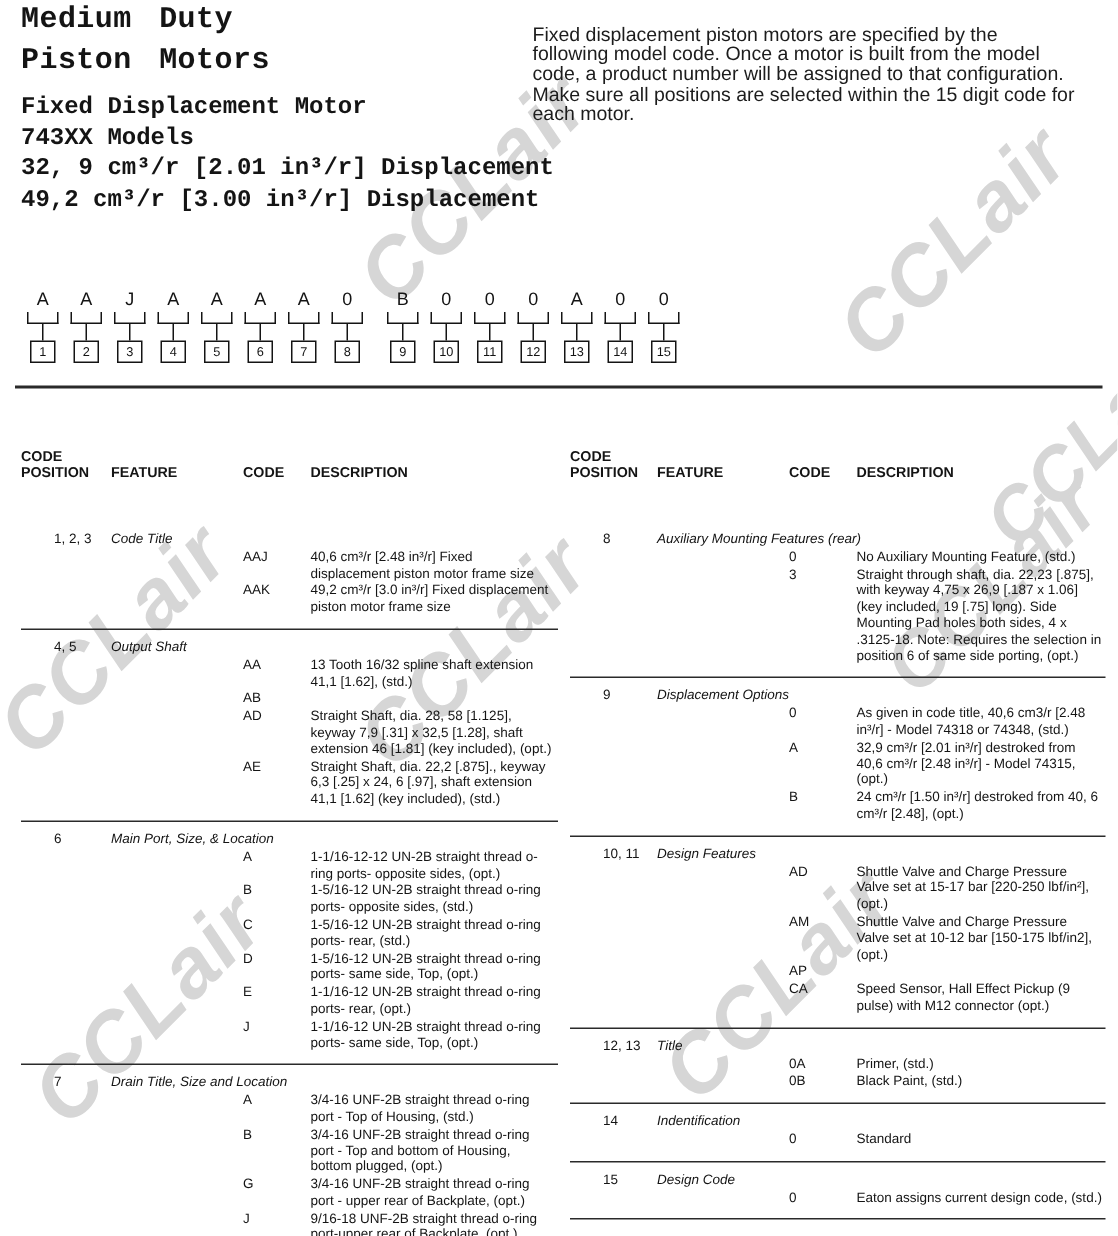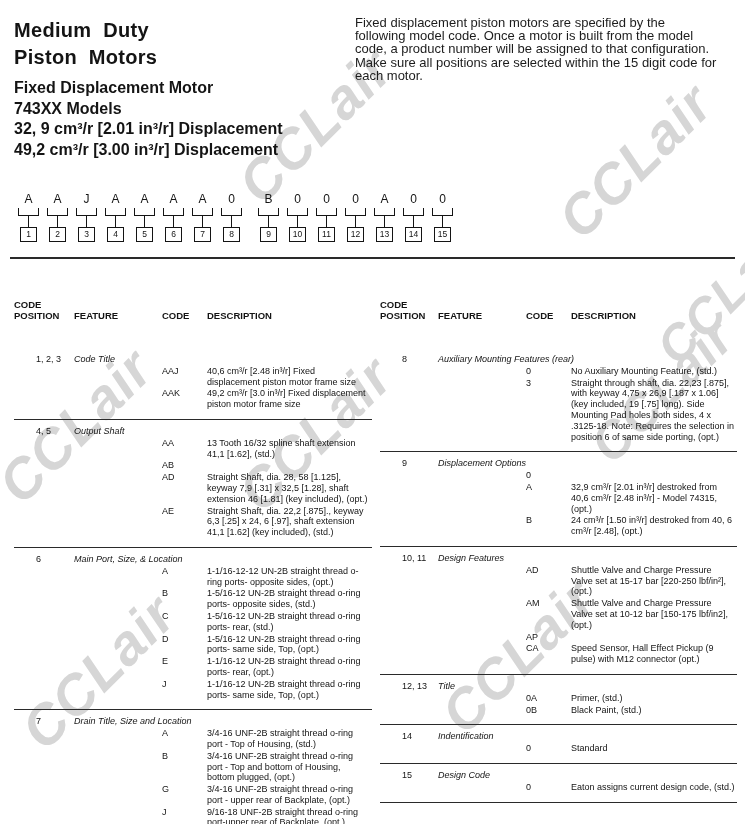--- a/index.html
+++ b/index.html
@@ -3,21 +3,21 @@
 <meta charset="utf-8">
 <style>
   html,body{margin:0;padding:0;background:#fff;}
   .page{position:relative;width:745px;height:824px;background:#ffffff;overflow:hidden;
         font-family:"Liberation Sans",sans-serif;color:#141414;}
   .wm-layer{position:absolute;inset:0;z-index:0;pointer-events:none;}
   .wm{position:absolute;font-family:"Liberation Sans",sans-serif;font-weight:bold;font-style:italic;
       transform:rotate(-45deg);transform-origin:left top;letter-spacing:1px;white-space:nowrap;}
   .content{position:relative;z-index:1;}
 
-  .title-block{position:absolute;left:14px;top:17px;}
+  .title-block{position:absolute;left:14px;top:0;font-family:Liberation Mono, monospace;}
   .title-main{font-size:20px;font-weight:bold;line-height:27px;word-spacing:6px;letter-spacing:.3px;}
   .title-sub{font-size:16px;font-weight:bold;line-height:20.5px;}
   .title-sub.first{margin-top:7px;}
   .intro{position:absolute;left:355px;top:3px;width:364px;font-size:13px;line-height:13.2px;color:#1c1c1c;}
 
   .model-code{position:absolute;left:14px;top:192px;display:flex;}
   .mc-cell{width:29px;display:flex;flex-direction:column;align-items:center;}
   .mc-cell.gap{margin-left:8px;}
   .mc-char{font-size:12px;line-height:14px;}
   .mc-bracket{width:19px;height:7px;margin-top:2px;
@@ -289,20 +289,21 @@
                 <span class="rd">Straight through shaft, dia. 22,23 [.875], with keyway 4,75 x 26,9 [.187 x 1.06] (key included, 19 [.75] long). Side Mounting Pad holes both sides, 4 x .3125-18. Note: Requires the selection in position 6 of same side porting, (opt.)</span>
               </div>
             </section>
             <section class="sec">
               <div class="grid-line sec-head">
                 <span class="pos">9</span>
                 <span class="feat">Displacement Options</span>
               </div>
               <div class="grid-line row">
                 <span class="rc">0</span>
+                <span class="rd">As given in code title, 40,6 cm3/r [2.48 in³/r] - Model 74318 or 74348, (std.)</span>
               </div>
               <div class="grid-line row">
                 <span class="rc">A</span>
                 <span class="rd">32,9 cm³/r [2.01 in³/r] destroked from 40,6 cm³/r [2.48 in³/r] - Model 74315, (opt.)</span>
               </div>
               <div class="grid-line row">
                 <span class="rc">B</span>
                 <span class="rd">24 cm³/r [1.50 in³/r] destroked from 40, 6 cm³/r [2.48], (opt.)</span>
               </div>
             </section>

